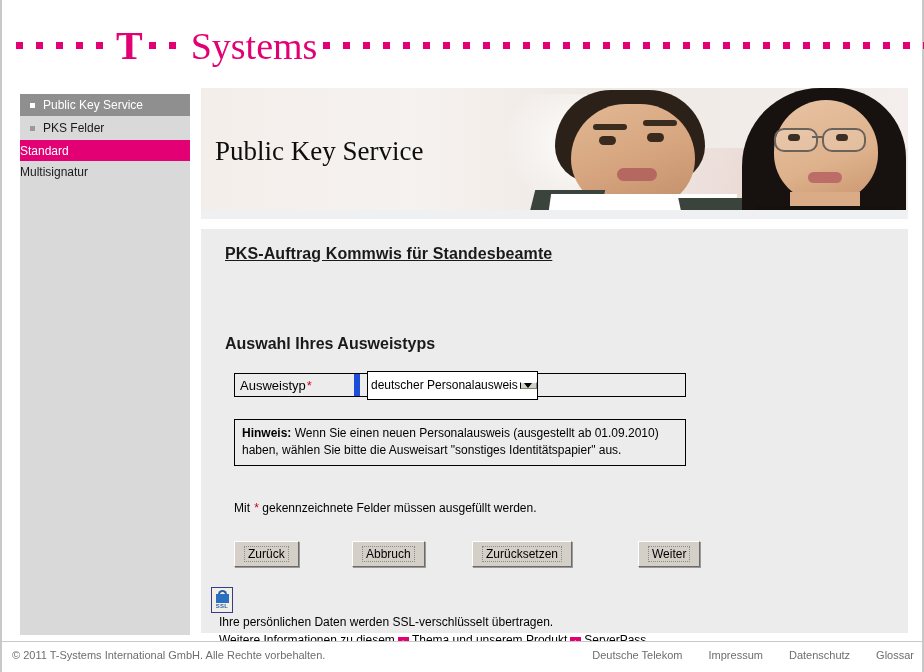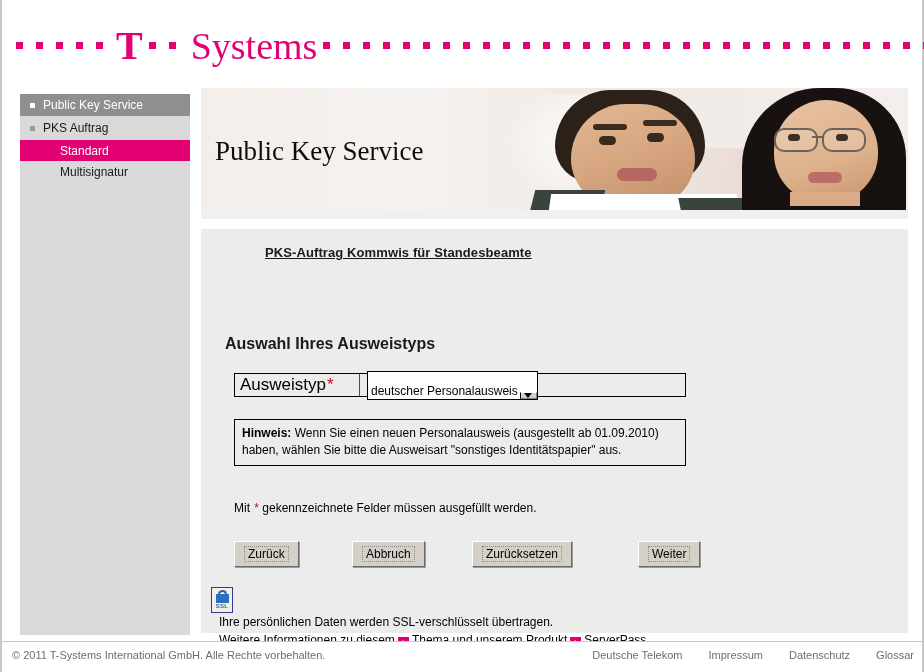--- a/index.html
+++ b/index.html
@@ -107,21 +107,20 @@
     width: 5px; height: 5px;
     background: #9a9a9a;
     margin-right: 8px;
     flex: none;
   }
   .nav-item {
     height: 21px;
     font-size: 12px;
     display: flex;
     align-items: center;
-    padding-left: 40px;
     box-sizing: border-box;
     color: #1a1a1a;
   }
   .nav-item.active {
     background: #e20074;
     color: #ffffff;
   }
 
   #content {
     position: absolute;
@@ -249,26 +248,25 @@
     width: 707px;
     height: 404px;
     background: #ececec;
     position: relative;
     box-sizing: border-box;
   }
 
   .page-title {
     position: absolute;
     left: 24px; top: 16px;
-    font-size: 13px;
+    font-size: 16px;
     font-weight: bold;
     color: #1a1a1a;
     text-decoration: underline;
     letter-spacing: 0.1px;
-    margin-left: 40px;
   }
   .section-title {
     position: absolute;
     left: 24px; top: 106px;
     font-size: 16px;
     font-weight: bold;
     color: #1a1a1a;
   }
 
   
@@ -278,33 +276,33 @@
     width: 452px; height: 24px;
     border: 1px solid #000000;
     background: #ececec;
     box-sizing: border-box;
     display: flex;
     align-items: center;
   }
   .field-label {
     width: 125px;
     height: 100%;
-    border-right: 1px solid #1d4ed8;
+    border-right: 6px solid #1d4ed8;
     box-sizing: border-box;
     display: flex;
     align-items: center;
     padding-left: 5px;
-    font-size: 17px;
+    font-size: 13px;
   }
   .req { color: #d0021b; margin-left: 1px; }
   .select-wrap {
     margin-left: 7px;
     height: 29px;
     display: flex;
-    align-items: flex-end;
+    align-items: center;
     border: 1px solid #000000;
     background: #ffffff;
     box-sizing: border-box;
   }
   .select-text {
     padding: 0 2px 0 3px;
     font-size: 12px;
     line-height: 16px;
     white-space: nowrap;
     color: #000000;
@@ -513,21 +511,21 @@
     </div>
   </div>
 
   <div id="sidebar">
     <div class="nav-head">
       <span class="sq"></span>
       <span>Public Key Service</span>
     </div>
     <div class="nav-sub">
       <span class="sq"></span>
-      <span>PKS Auftrag</span>
+      <span>PKS Felder</span>
     </div>
     <div class="nav-item active">
       <span>Standard</span>
     </div>
     <div class="nav-item">
       <span>Multisignatur</span>
     </div>
   </div>
 
   <div id="content">

